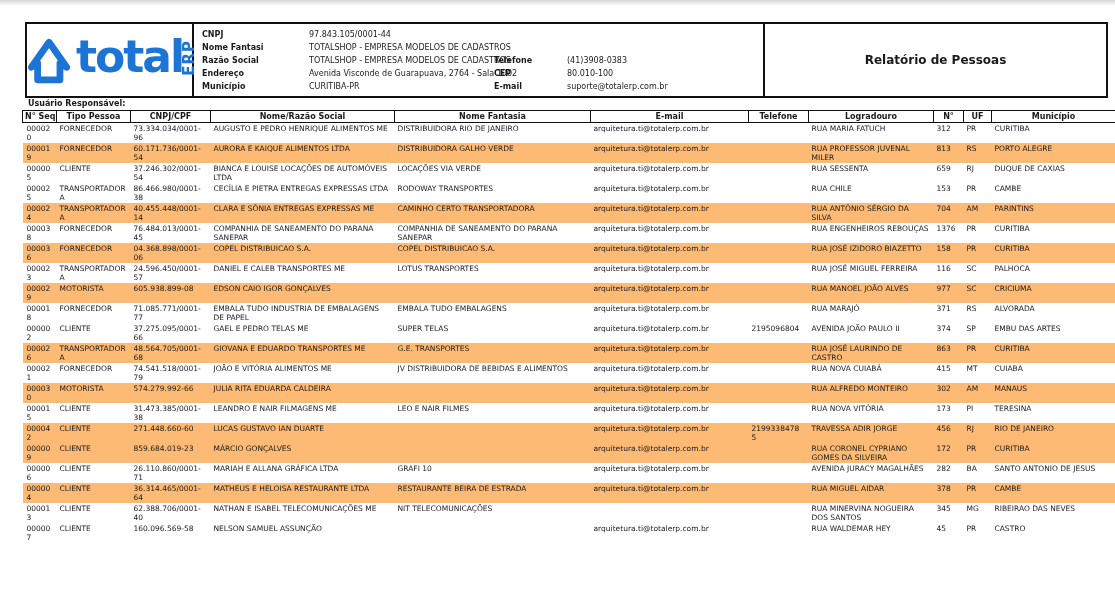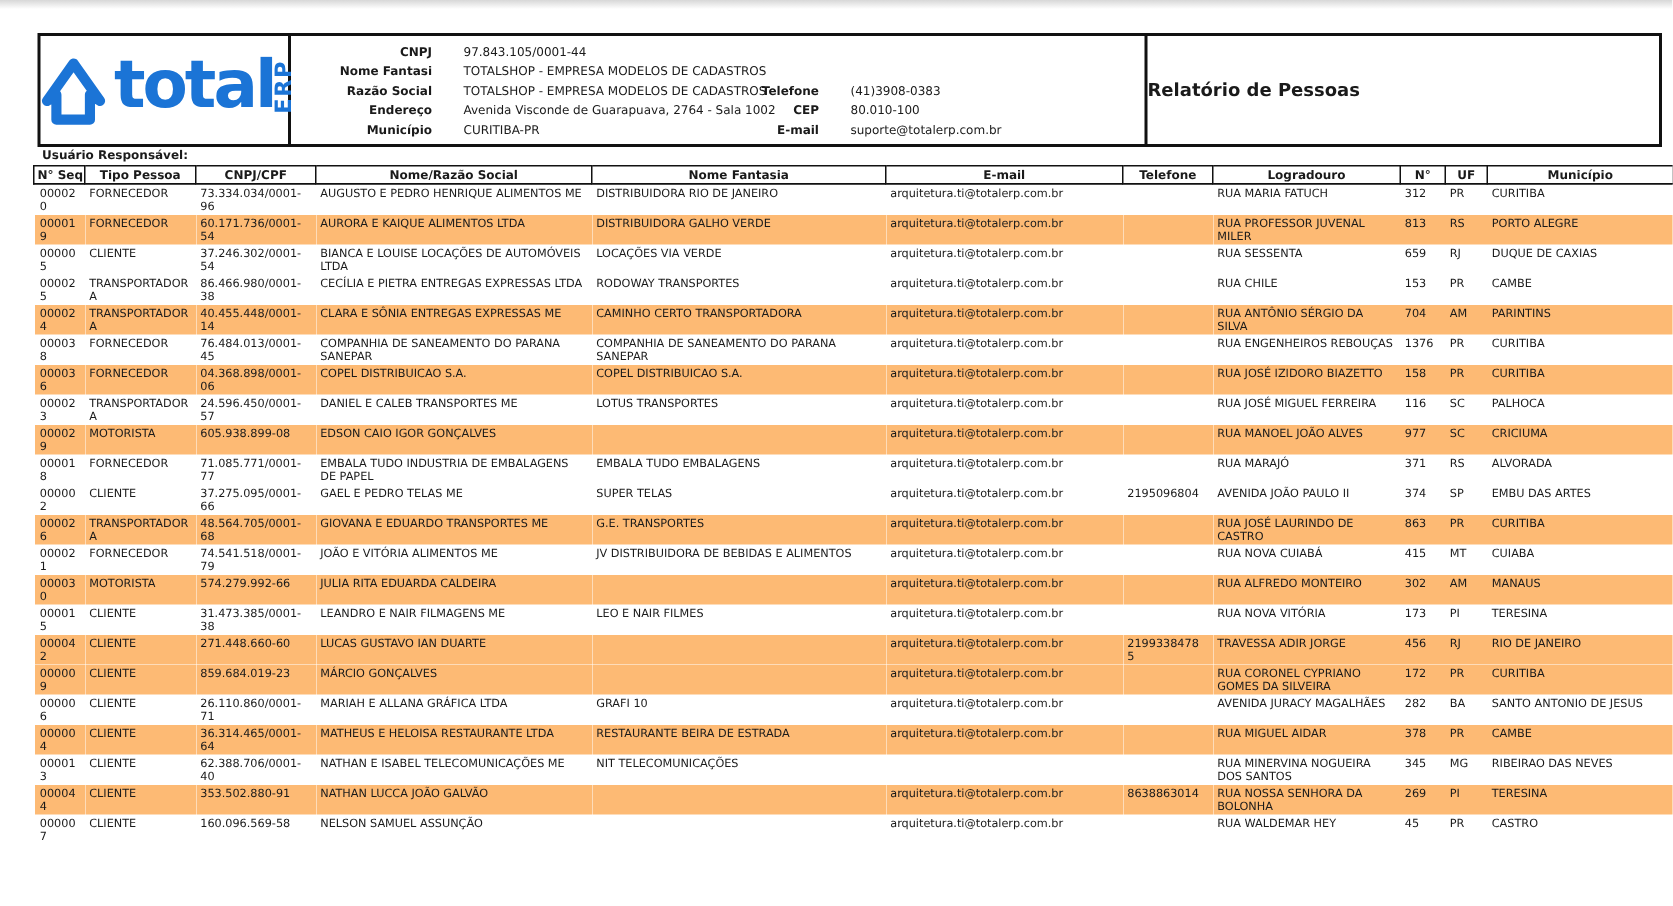--- a/index.html
+++ b/index.html
@@ -28,27 +28,27 @@
   .logo-erp{
     writing-mode:vertical-rl;transform:rotate(180deg);
     font-weight:bold;font-size:15px;letter-spacing:1px;line-height:14px;
     position:relative;top:-2px;left:-1px;
   }
   .info-section{flex:1;position:relative;font-size:8px;padding-top:5px;box-sizing:border-box;}
   .info-col{position:absolute;top:6px;}
   .info-col.left{left:8px;}
   .info-col.right{left:300px;top:32px;}
   .info-row{display:flex;margin-bottom:3px;line-height:10px;}
-  .info-label{font-weight:bold;text-align:right;}
+  .info-label{font-weight:bold;}
   .info-col.left .info-label{width:86px;}
   .info-col.right .info-label{width:52px;}
   .info-value{margin-left:21px;white-space:nowrap;}
   .title-section{
     width:343px;border-left:2px solid #111;box-sizing:border-box;
-    display:flex;align-items:center;
+    display:flex;align-items:center;justify-content:center;
   }
   .report-title{font-weight:bold;font-size:12px;}
   
   .responsible{
     position:absolute;left:28px;top:99px;font-size:8px;font-weight:bold;
   }
   
   .tbl-wrap{position:absolute;left:22px;top:110px;width:1093px;}
   table{border-collapse:collapse;table-layout:fixed;width:1093px;font-size:7.5px;}
   thead th{
@@ -415,33 +415,20 @@
           <td class="c-cnpj">62.388.706/0001-40</td>
           <td class="c-nome">NATHAN E ISABEL TELECOMUNICAÇÕES ME</td>
           <td class="c-fant">NIT TELECOMUNICAÇÕES</td>
           <td class="c-mail"></td>
           <td class="c-tel"></td>
           <td class="c-logr">RUA MINERVINA NOGUEIRA DOS SANTOS</td>
           <td class="c-num">345</td>
           <td class="c-uf">MG</td>
           <td class="c-mun">RIBEIRAO DAS NEVES</td>
         </tr>
-        <tr class="stripe">
-          <td class="c-seq">000044</td>
-          <td class="c-tipo">CLIENTE</td>
-          <td class="c-cnpj">353.502.880-91</td>
-          <td class="c-nome">NATHAN LUCCA JOÃO GALVÃO</td>
-          <td class="c-fant"></td>
-          <td class="c-mail">arquitetura.ti@totalerp.com.br</td>
-          <td class="c-tel">8638863014</td>
-          <td class="c-logr">RUA NOSSA SENHORA DA BOLONHA</td>
-          <td class="c-num">269</td>
-          <td class="c-uf">PI</td>
-          <td class="c-mun">TERESINA</td>
-        </tr>
         <tr>
           <td class="c-seq">000007</td>
           <td class="c-tipo">CLIENTE</td>
           <td class="c-cnpj">160.096.569-58</td>
           <td class="c-nome">NELSON SAMUEL ASSUNÇÃO</td>
           <td class="c-fant"></td>
           <td class="c-mail">arquitetura.ti@totalerp.com.br</td>
           <td class="c-tel"></td>
           <td class="c-logr">RUA WALDEMAR HEY</td>
           <td class="c-num">45</td>

